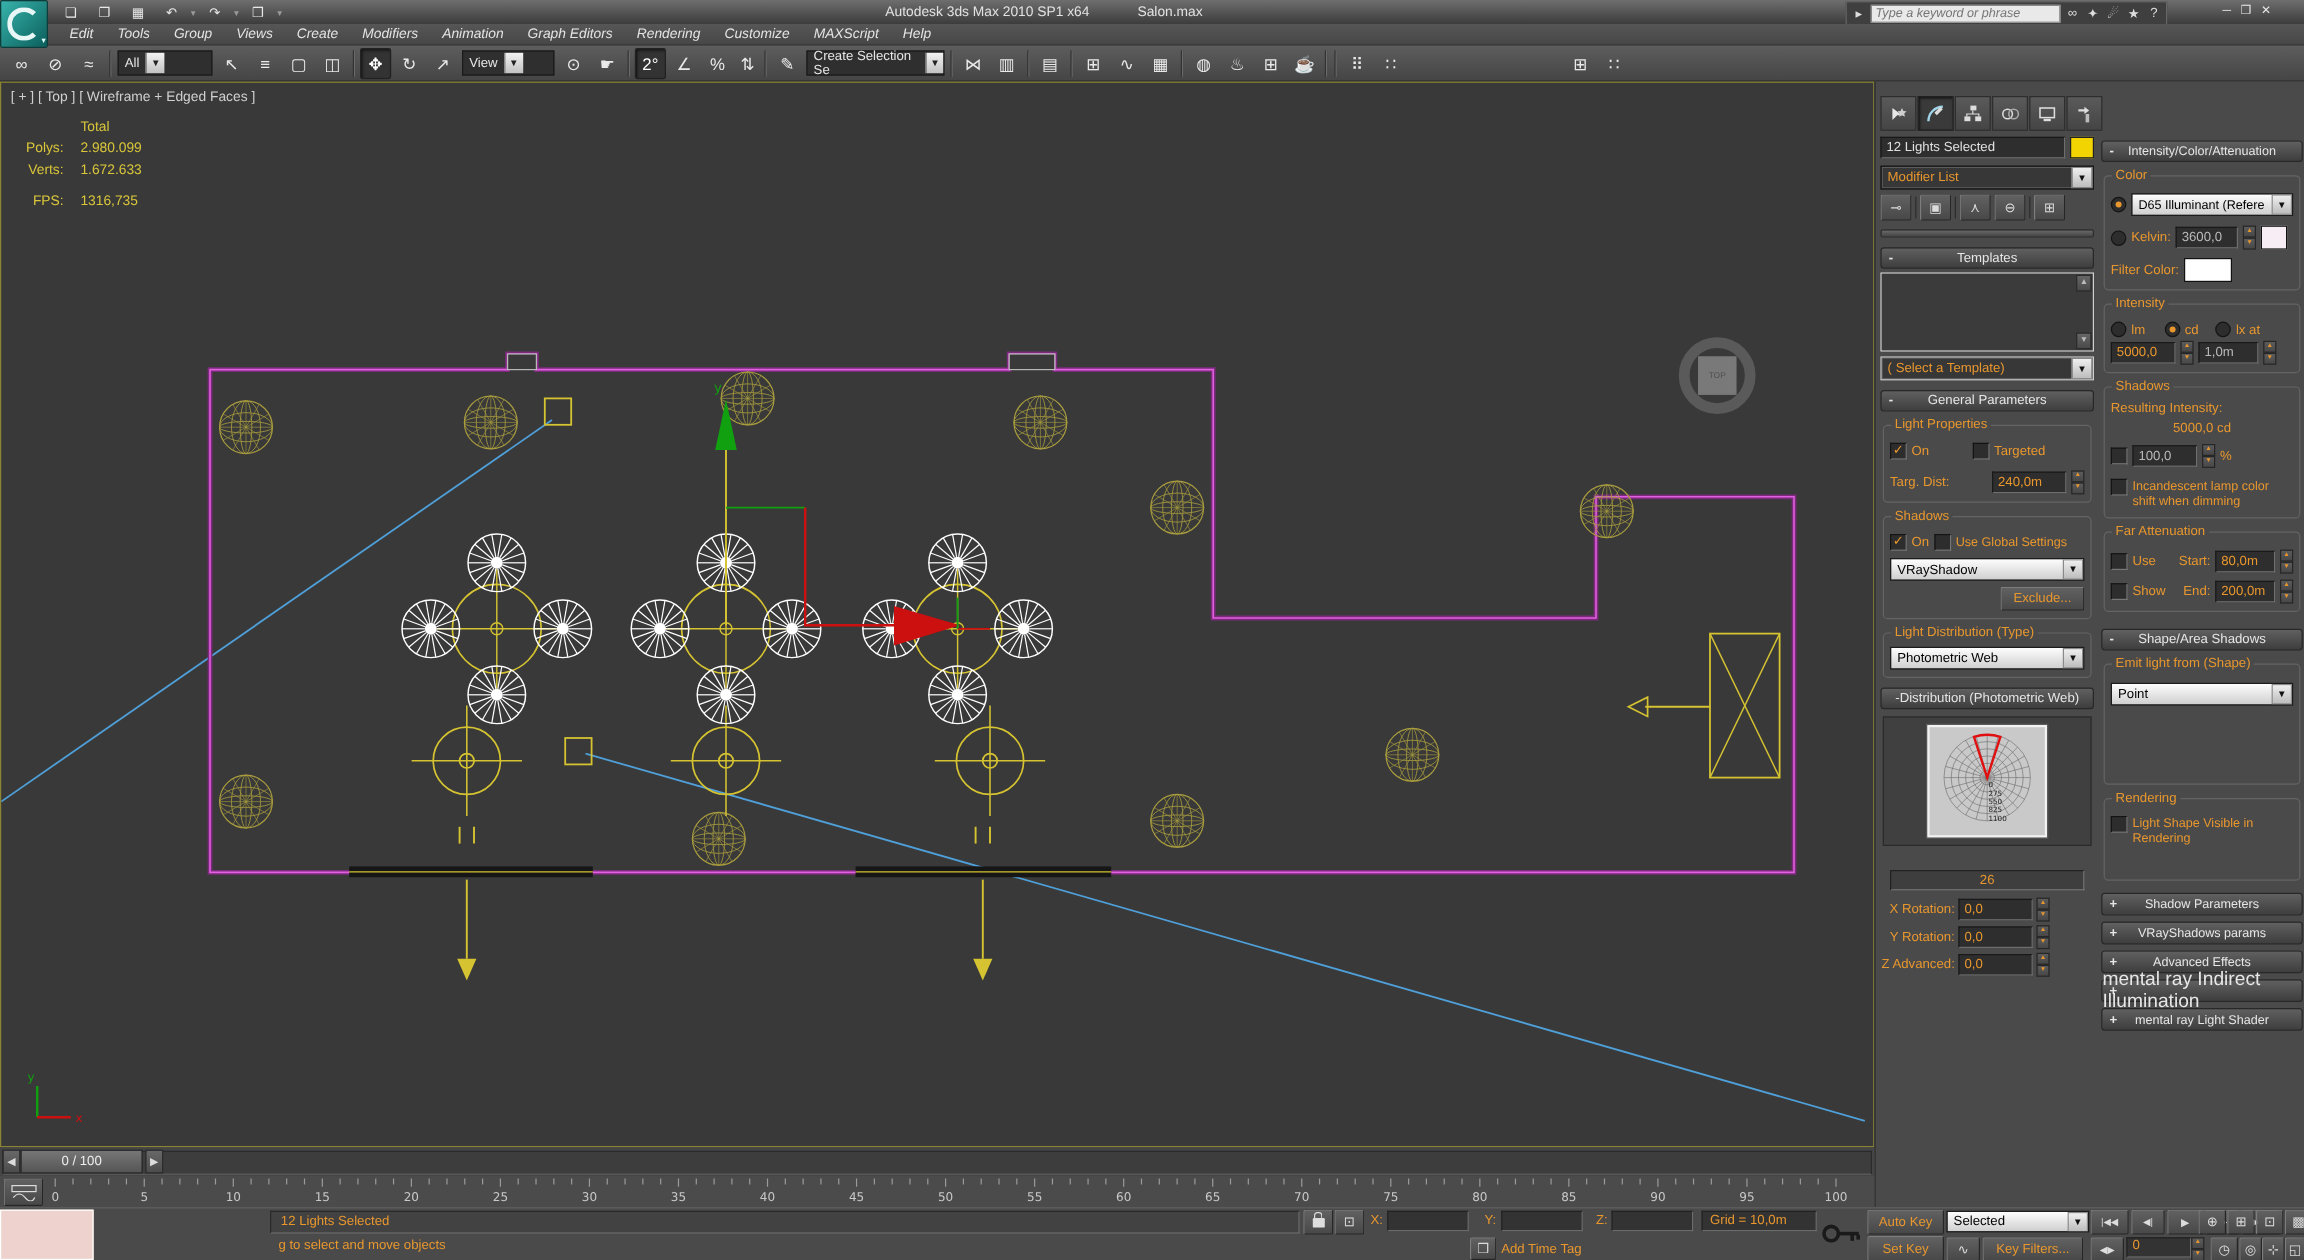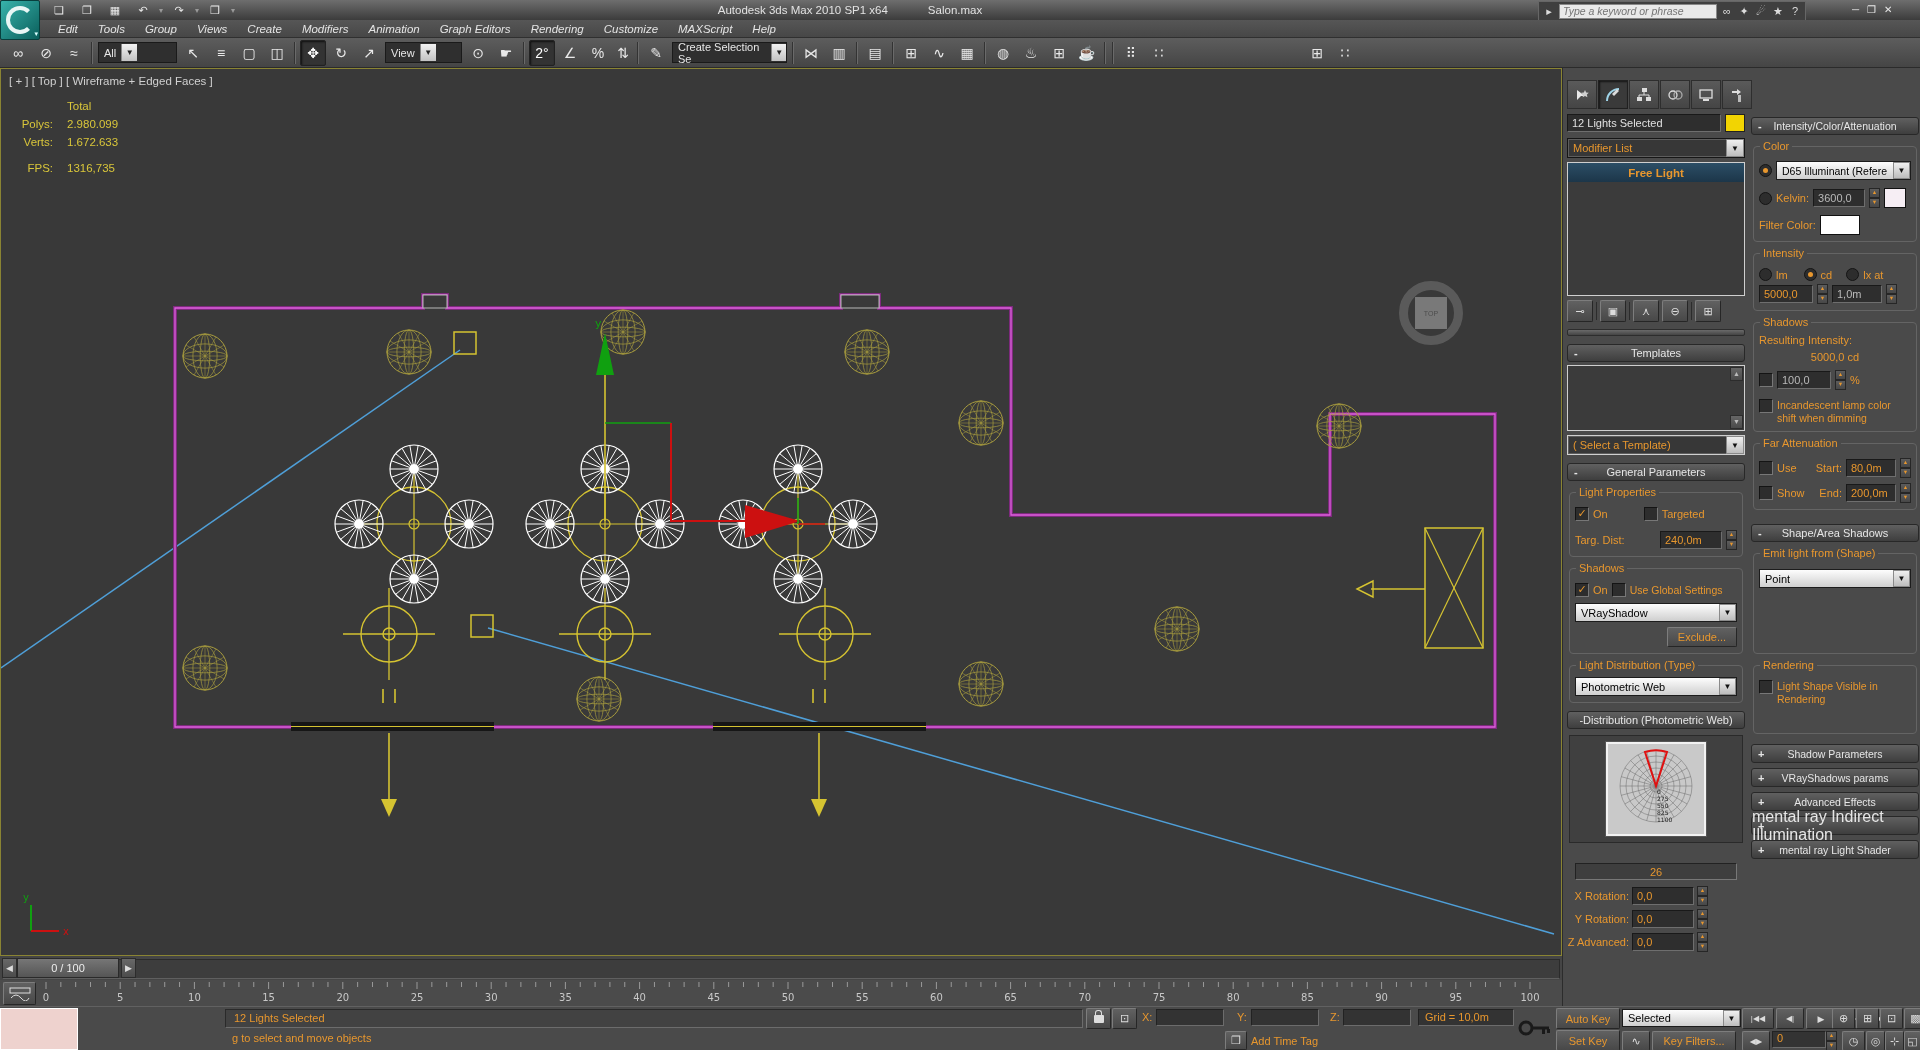--- a/index.html
+++ b/index.html
@@ -10,21 +10,21 @@
     background:linear-gradient(#6e6e6e,#3c3c3c);border-bottom:1px solid #2a2a2a;}
   #logo{position:absolute;left:0;top:0;width:38px;height:38px;z-index:30;
     background:linear-gradient(135deg,#37b3ab,#0b5f5c);border:1px solid #083f3d;border-radius:2px;
     display:flex;align-items:center;justify-content:center;}
   #logo .swirl{width:20px;height:20px;border:4px solid #e8f6f5;border-radius:50%;border-right-color:transparent;}
   #logo .corner{position:absolute;right:1px;bottom:1px;font-size:7px;color:#dff;}
   #qat{position:absolute;left:46px;top:1px;height:18px;display:flex;align-items:center;gap:2px;}
   .qbtn{min-width:20px;height:16px;display:flex;align-items:center;justify-content:center;
     color:#e8e8e8;font-size:11px;border:1px solid transparent;border-radius:2px;padding:0 2px;}
   .qsep{color:#999;font-size:8px;margin:0 1px;}
-  #title-center{position:absolute;left:400px;top:0;width:900px;height:19px;display:flex;gap:40px;
+  #title-center{position:absolute;left:420px;top:0;width:900px;height:19px;display:flex;gap:40px;
     align-items:center;justify-content:center;color:#e2e2e2;font-size:11.5px;}
   #infocenter{position:absolute;left:1538px;top:1px;height:18px;display:flex;align-items:center;gap:3px;
     background:#3f3f3f;border:1px solid #666;padding:0 3px;}
   #ic-search{width:150px;height:13px;background:#e9e9e9;border:1px solid #888;color:#777;
     font-style:italic;font-size:10.5px;padding:0 3px;font-family:"Liberation Sans",sans-serif;}
   .icbtn{color:#ddd;font-size:11px;min-width:14px;text-align:center;}
   #winbtns{position:absolute;left:1852px;top:1px;display:flex;gap:8px;align-items:center;height:16px;color:#e8e8e8;font-size:10px;}
   
   #menubar{position:absolute;left:0;top:20px;width:1920px;height:18px;background:linear-gradient(#565656,#474747);
     display:flex;align-items:center;padding-left:48px;box-sizing:border-box;border-bottom:1px solid #303030;}
@@ -793,23 +793,20 @@
 
   <div class="col" id="col-left">
     <div style="display:flex;gap:4px;align-items:center">
       <div class="fld" style="flex:auto">12 Lights Selected</div>
       <div style="width:18px;height:16px;background:#f2d402;border:1px solid #222;flex:none"></div>
     </div>
     <div class="ddd" style="margin-top:6px">
       <span class="orange">Modifier List</span>
       <span class="arw">▼</span>
     </div>
-    <div id="stack-box">
-      <div id="stack-sel">Free Light</div>
-    </div>
     <div id="stack-btns">
       <span class="btn3d stkbtn">⊸</span>
       <span style="width:1px;height:18px;background:#2c2c2c"></span>
       <span class="btn3d stkbtn">▣</span>
       <span style="width:1px;height:18px;background:#2c2c2c"></span>
       <span class="btn3d stkbtn">⋏</span>
       <span class="btn3d stkbtn">⊖</span>
       <span style="width:1px;height:18px;background:#2c2c2c"></span>
       <span class="btn3d stkbtn">⊞</span>
     </div>

